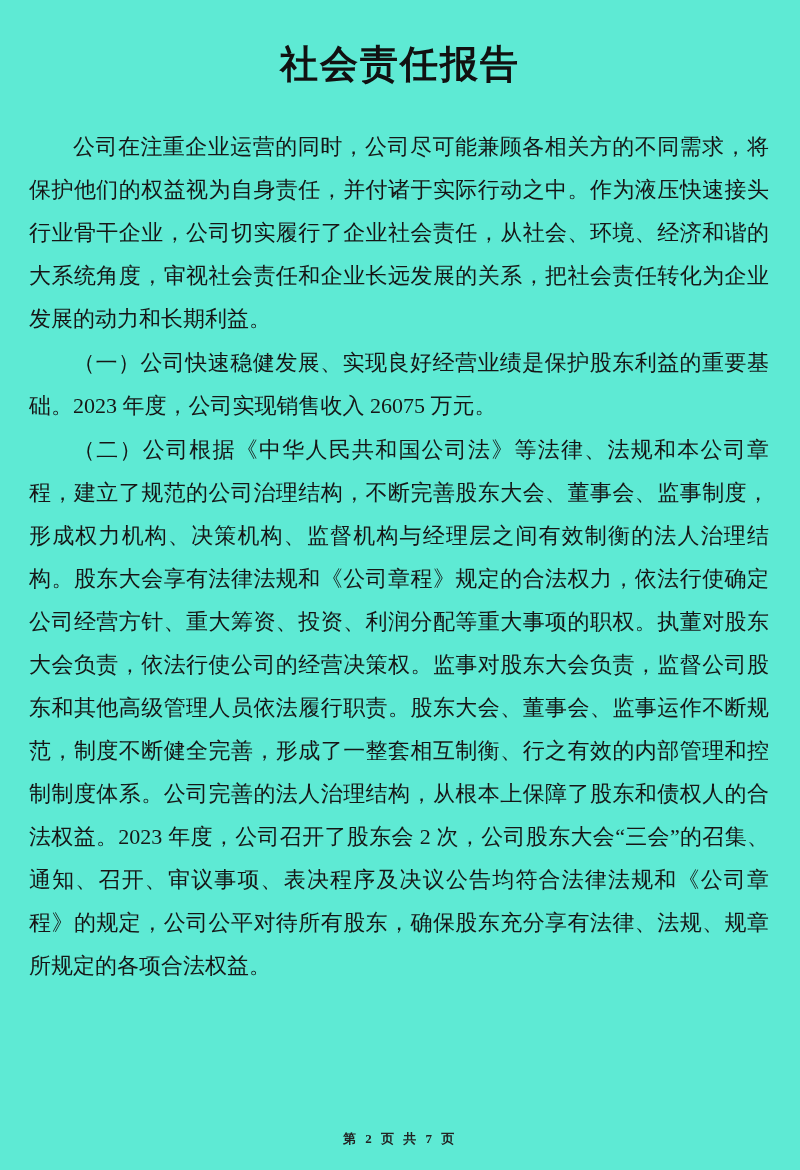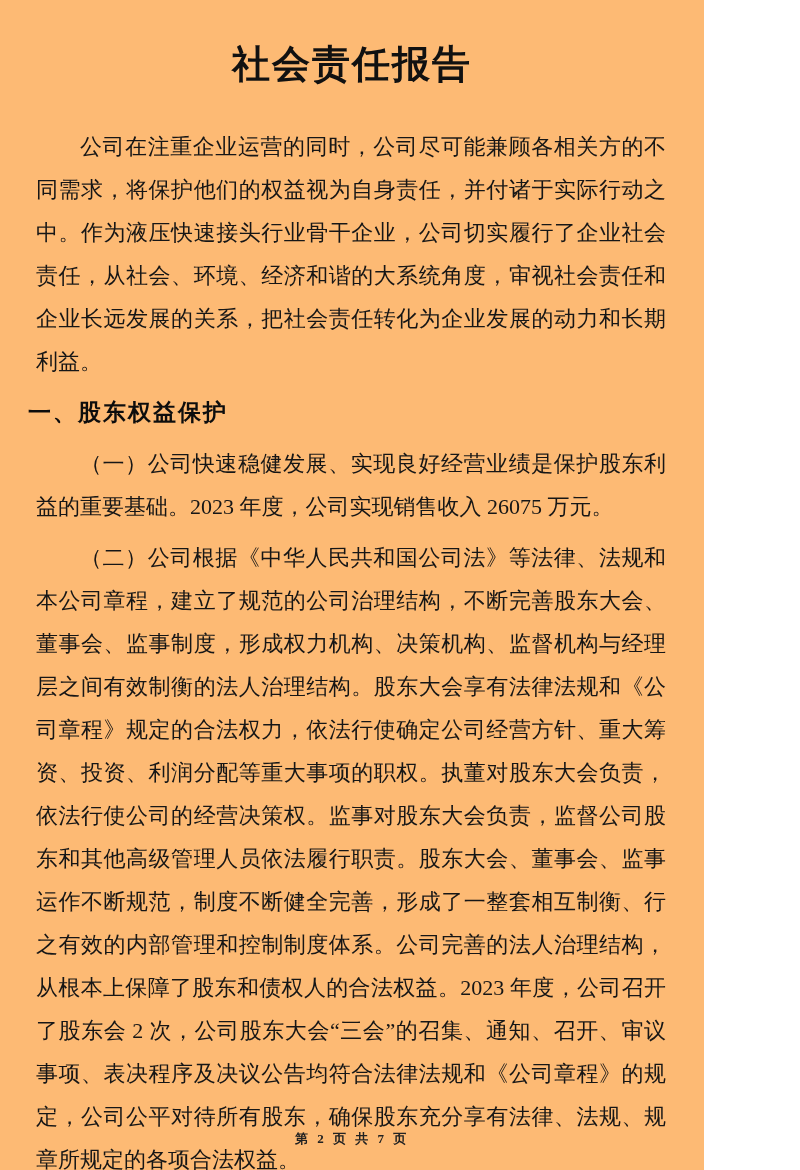--- a/index.html
+++ b/index.html
@@ -2,23 +2,23 @@
 <html><head>
 <meta charset="utf-8">
 <style>
   html, body {
     margin: 0;
     padding: 0;
     background: #ffffff;
   }
   .page {
     position: relative;
-    width: 704px;
+    width: 800px;
     height: 1170px;
-    background: #fdba74;
+    background: #5eead4;
     color: #161616;
     font-family: "Liberation Serif", "DejaVu Serif", serif;
     overflow: hidden;
     box-sizing: border-box;
   }
   .doc-title {
     margin: 40px 0 0 0;
     padding: 0;
     text-align: center;
     font-size: 38px;
@@ -28,21 +28,21 @@
     color: #111111;
   }
   .body-text {
     margin: 36px 30px 0 28px;
     font-size: 22px;
     line-height: 43px;
     text-align: justify;
     text-justify: inter-ideograph;
   }
   .para {
-    margin: 8px;
+    margin: 1px;
     padding: 0;
     text-indent: 2em;
   }
   .section-heading {
     margin: 0;
     padding: 0;
     font-size: 23px;
     line-height: 43px;
     font-weight: 700;
     letter-spacing: 2px;
@@ -65,21 +65,20 @@
 <body>
 
 <div class="page">
 
   <h1 class="doc-title">社会责任报告</h1>
 
   <div class="body-text">
 
     <p class="para">公司在注重企业运营的同时，公司尽可能兼顾各相关方的不同需求，将保护他们的权益视为自身责任，并付诸于实际行动之中。作为液压快速接头行业骨干企业，公司切实履行了企业社会责任，从社会、环境、经济和谐的大系统角度，审视社会责任和企业长远发展的关系，把社会责任转化为企业发展的动力和长期利益。</p>
 
-    <h2 class="section-heading">一、股东权益保护</h2>
 
     <p class="para">（一）公司快速稳健发展、实现良好经营业绩是保护股东利益的重要基础。2023 年度，公司实现销售收入 26075 万元。</p>
 
     <p class="para">（二）公司根据《中华人民共和国公司法》等法律、法规和本公司章程，建立了规范的公司治理结构，不断完善股东大会、董事会、监事制度，形成权力机构、决策机构、监督机构与经理层之间有效制衡的法人治理结构。股东大会享有法律法规和《公司章程》规定的合法权力，依法行使确定公司经营方针、重大筹资、投资、利润分配等重大事项的职权。执董对股东大会负责，依法行使公司的经营决策权。监事对股东大会负责，监督公司股东和其他高级管理人员依法履行职责。股东大会、董事会、监事运作不断规范，制度不断健全完善，形成了一整套相互制衡、行之有效的内部管理和控制制度体系。公司完善的法人治理结构，从根本上保障了股东和债权人的合法权益。2023 年度，公司召开了股东会 2 次，公司股东大会“三会”的召集、通知、召开、审议事项、表决程序及决议公告均符合法律法规和《公司章程》的规定，公司公平对待所有股东，确保股东充分享有法律、法规、规章所规定的各项合法权益。</p>
 
 
   </div>
 
   <div class="page-footer">第 2 页 共 7 页</div>
 

